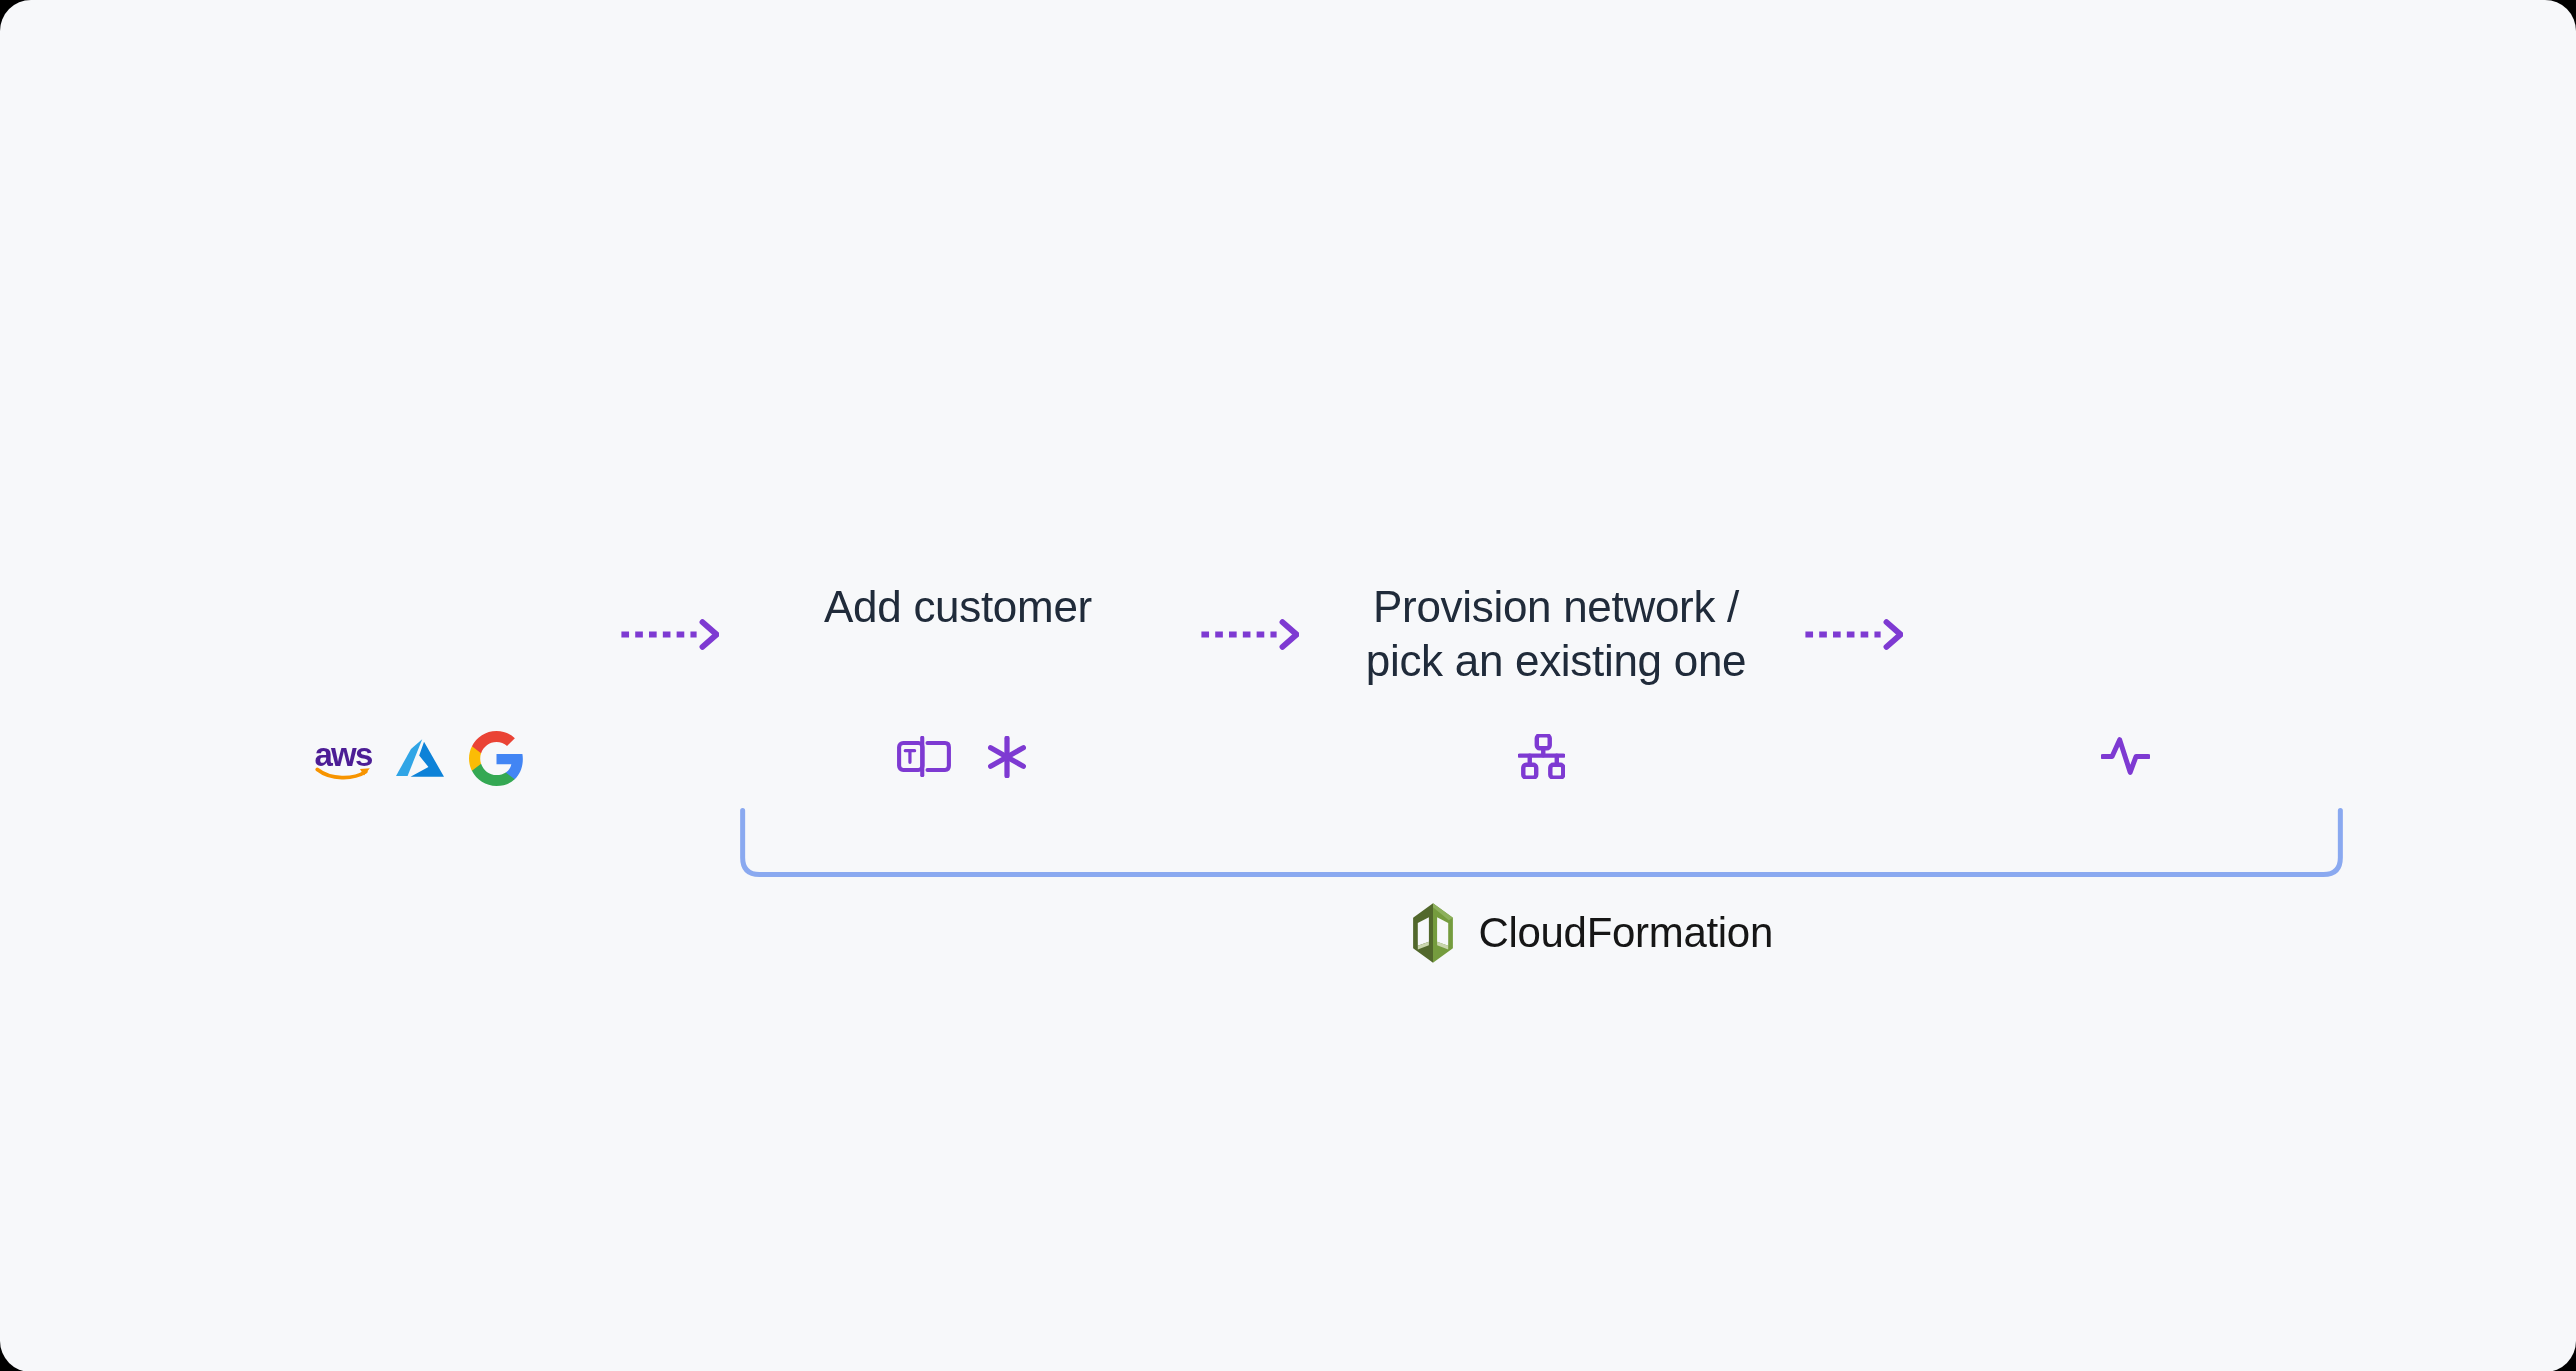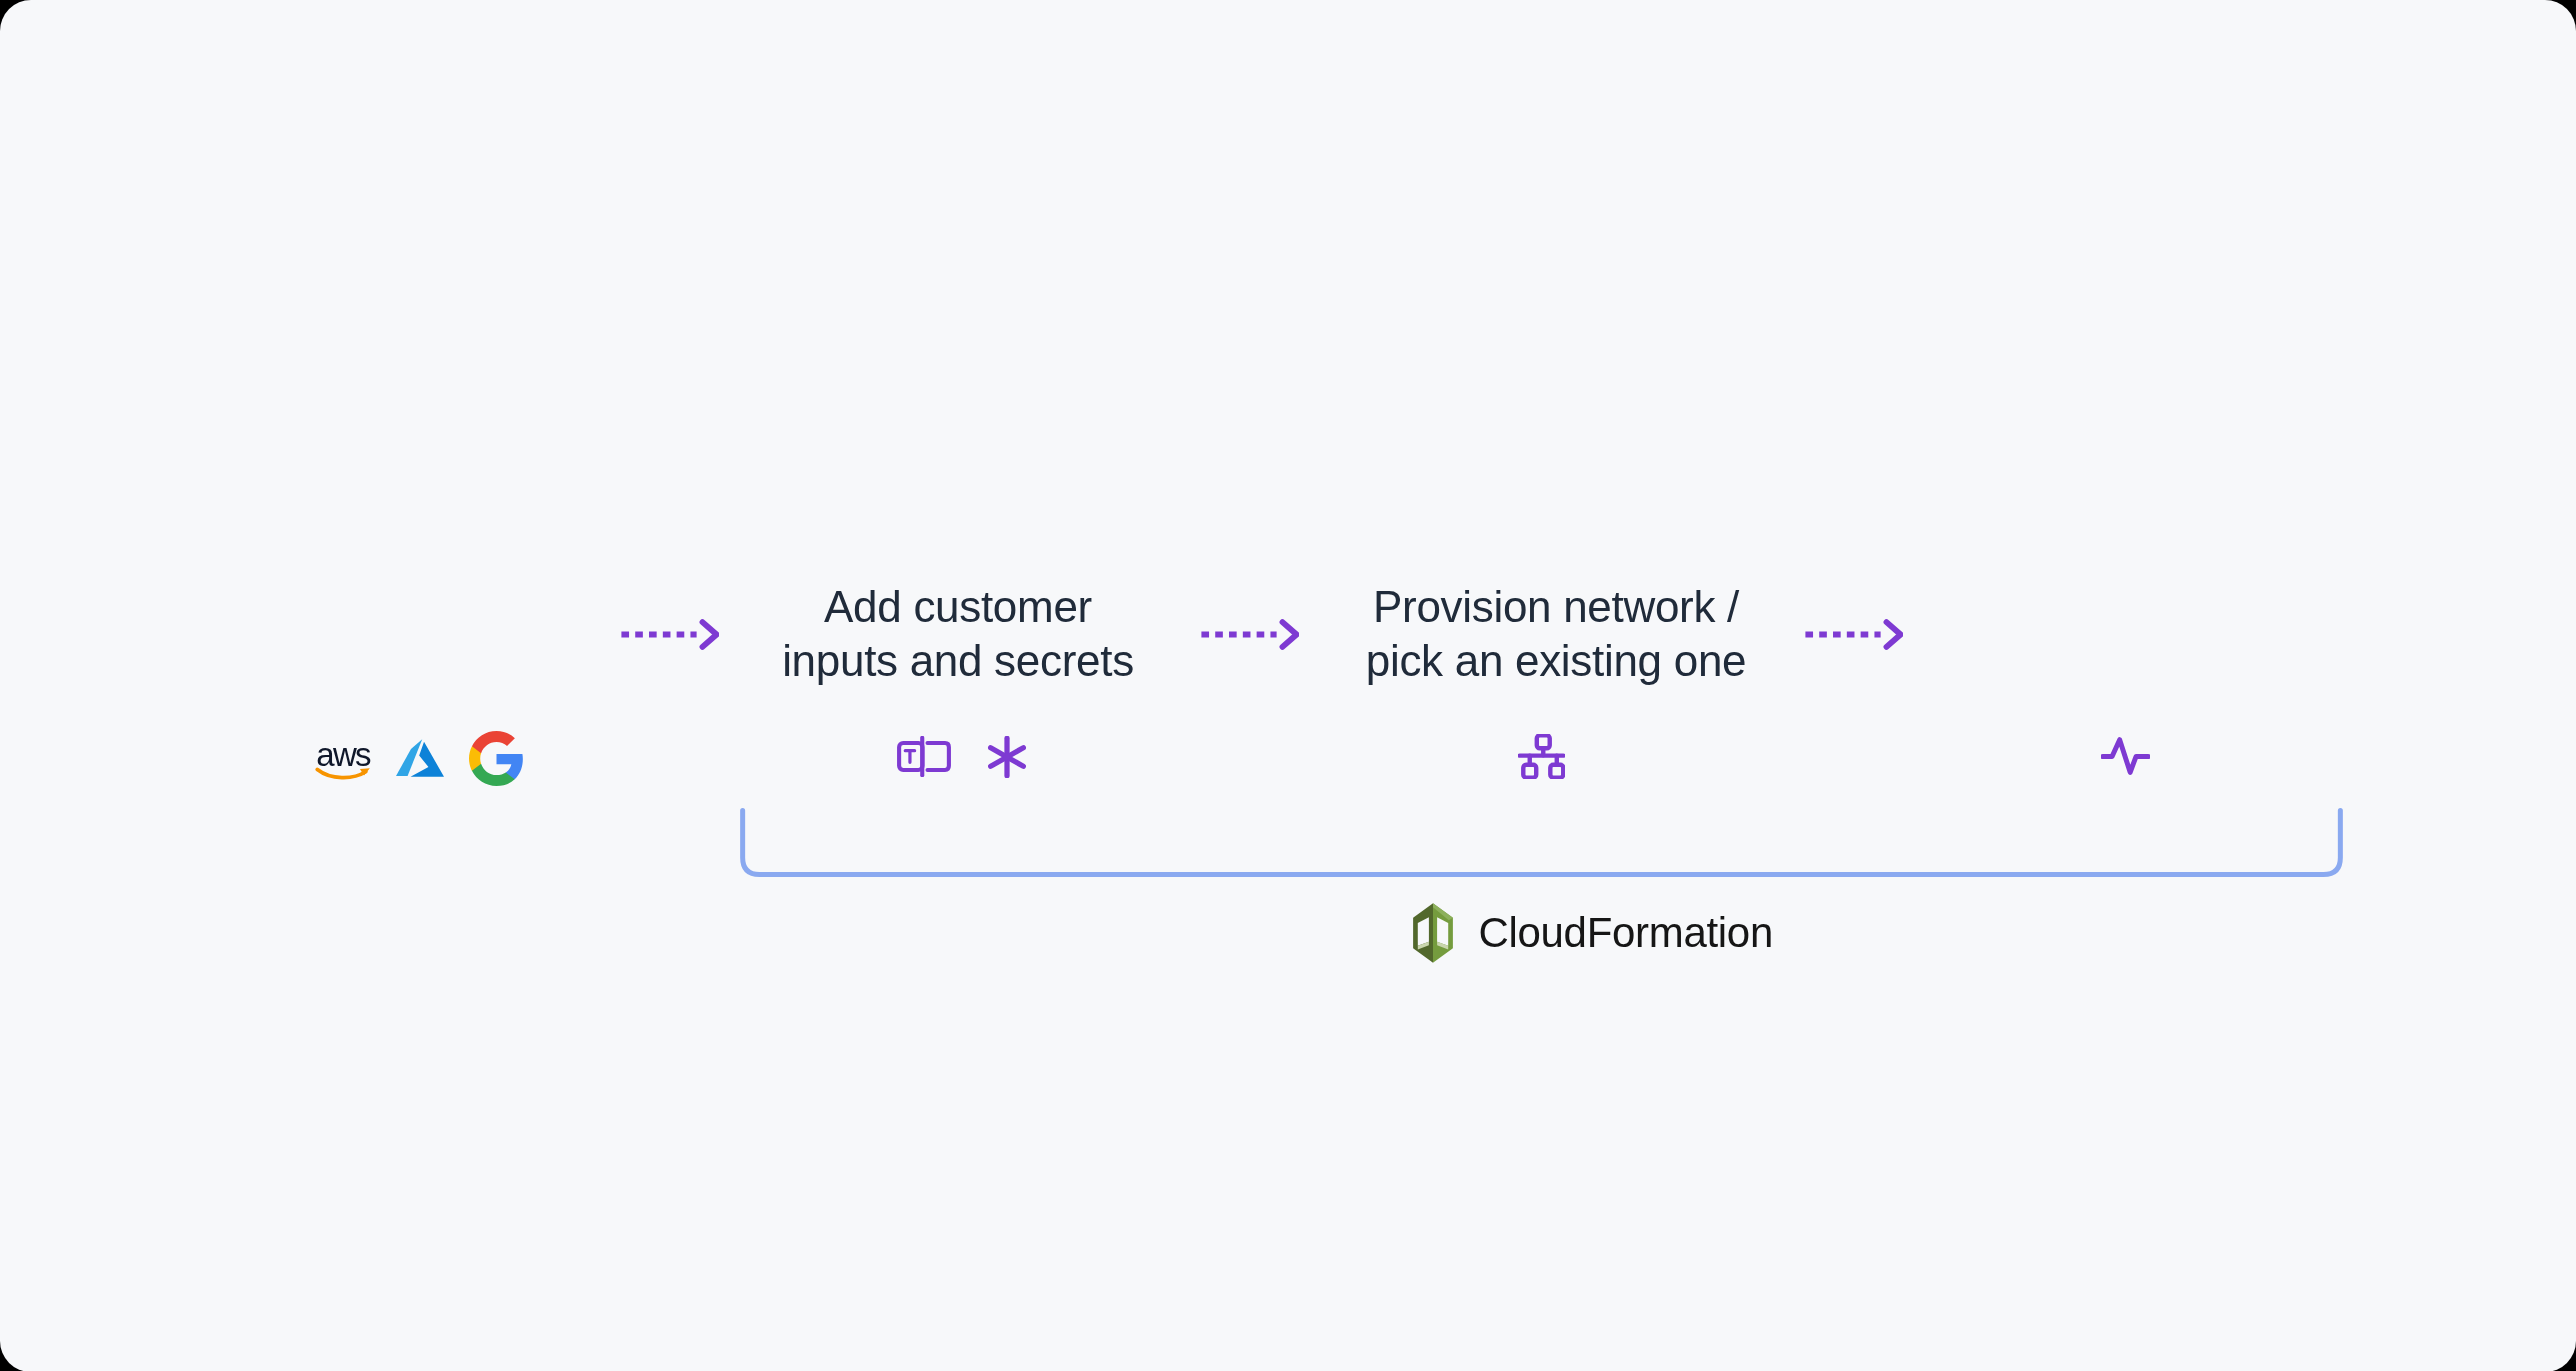--- a/index.html
+++ b/index.html
@@ -30,22 +30,22 @@
 
   
   .icon-row{position:absolute;display:flex;align-items:center;}
   .logos-1{left:315px;top:730px;gap:25px;height:56px;}
   .icons-2{left:897px;top:733px;gap:35px;height:47px;}
   .icons-3{left:1518px;top:734px;}
   .icons-4{left:2101px;top:736px;}
 
   .aws-block{display:flex;flex-direction:column;align-items:center;width:56px;margin-top:5.9px;}
   .aws-word{
-    font-weight:400;font-size:33px;line-height:29px;
-    letter-spacing:-1.8px;color:#0f172a;
+    font-weight:700;font-size:33px;line-height:29px;
+    letter-spacing:-1.8px;color:#4c1d95;
   }
   .aws-swoosh{margin-top:-2.4px;}
 
   
   .arrow{position:absolute;top:611px;}
   .arrow-1{left:619px;}
   .arrow-2{left:1199px;}
   .arrow-3{left:1803px;}
 
   
@@ -61,21 +61,20 @@
 </style>
 </head>
 <body>
 
 <div class="canvas">
 
   <div class="step-title title-1">
   </div>
   <div class="step-title title-2">
     <div>Add customer</div>
-    <div>inputs and secrets</div>
   </div>
   <div class="step-title title-3">
     <div>Provision network /</div>
     <div>pick an existing one</div>
   </div>
 
   <svg class="arrow arrow-1" width="100" height="47" viewBox="0 0 170 80">
     <line x1="4" y1="40" x2="132" y2="40" stroke="#7e3ad2" stroke-width="10" stroke-dasharray="13 10.5"></line>
     <polyline points="142,19 166,40 142,61" fill="none" stroke="#7e3ad2" stroke-width="10" stroke-linecap="round" stroke-linejoin="round"></polyline>
   </svg>

